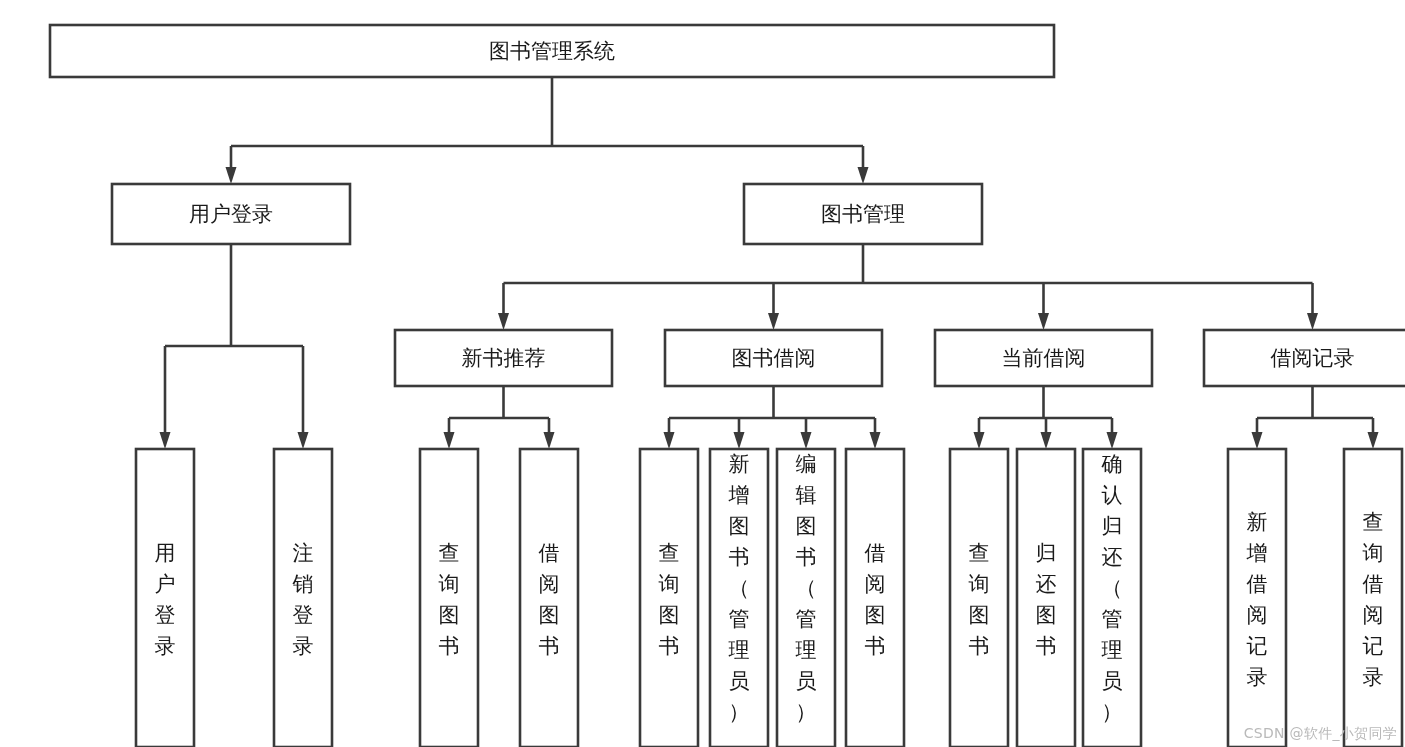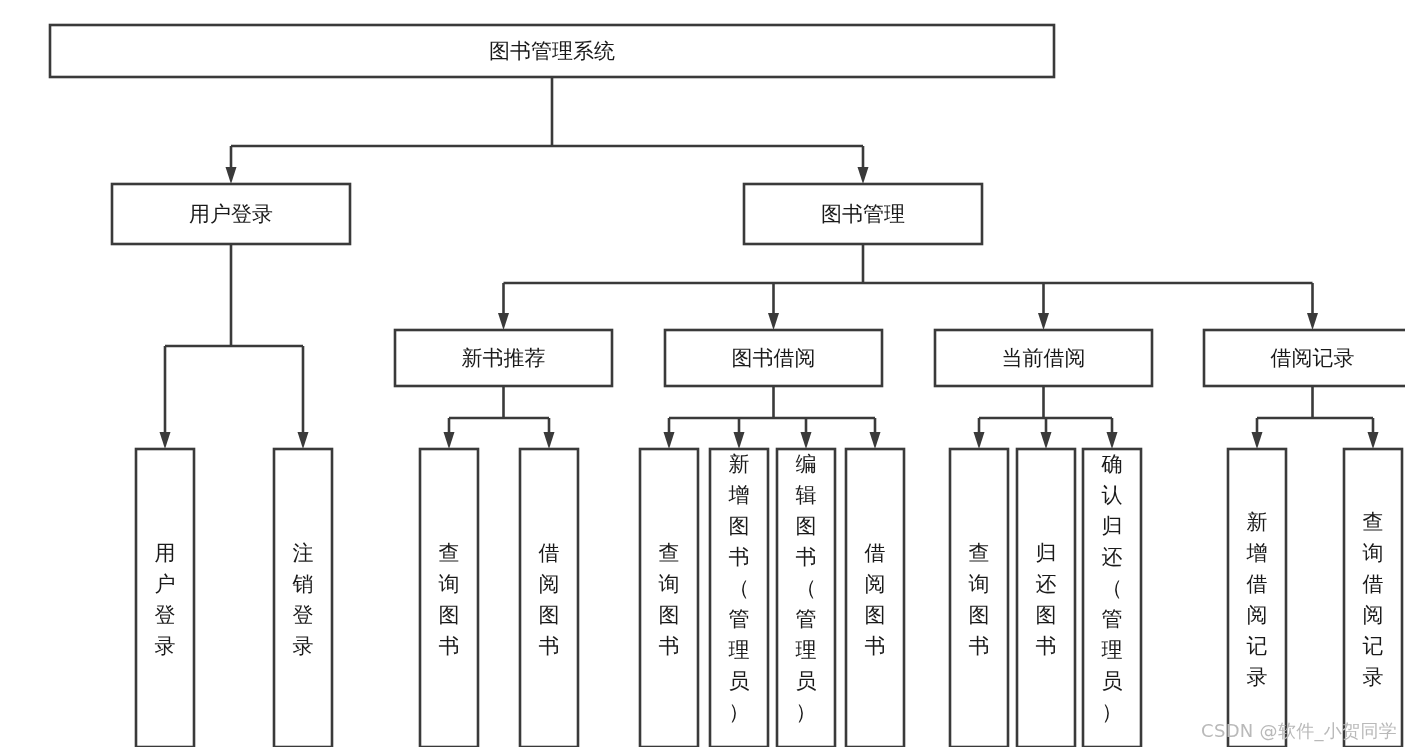--- a/index.html
+++ b/index.html
@@ -49,21 +49,21 @@
     fill: #1a1a1a;
     font-family: "DejaVu Sans", "Liberation Sans", sans-serif;
     font-size: 21px;
     text-anchor: middle;
   }
   .watermark-text {
     position: absolute;
     right: 8px;
     bottom: 4px;
     color: #b9b9b9;
-    font-size: 18px;
+    font-size: 14px;
     font-family: "DejaVu Sans", "Liberation Sans", sans-serif;
     white-space: nowrap;
     letter-spacing: 0.3px;
   }
 </style>
 </head>
 <body>
 
 <div id="diagram-root">
   <svg id="diagram-svg" width="1405" height="747" viewBox="0 0 1405 747" xmlns="http://www.w3.org/2000/svg">

